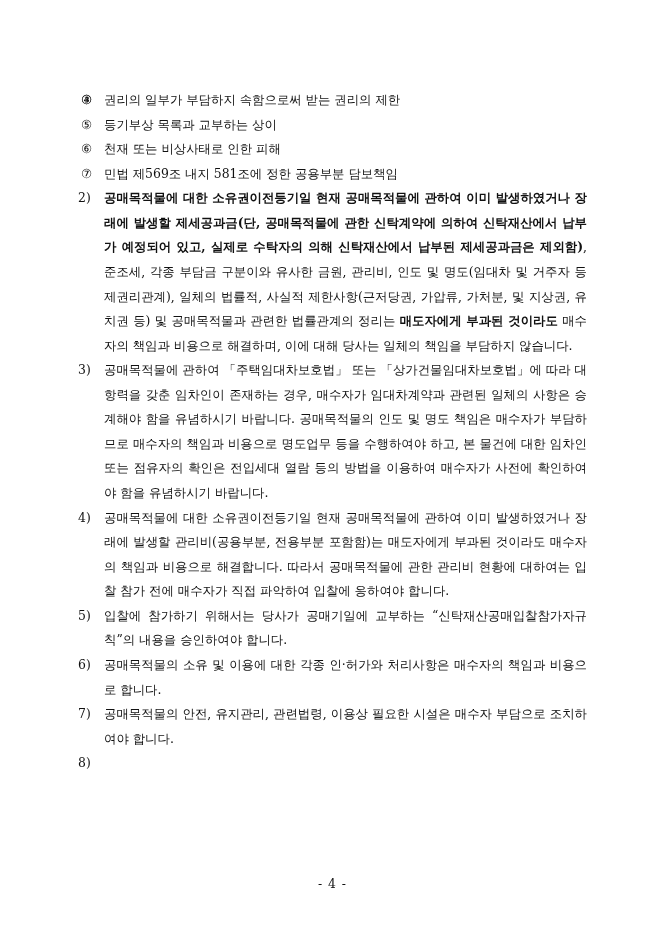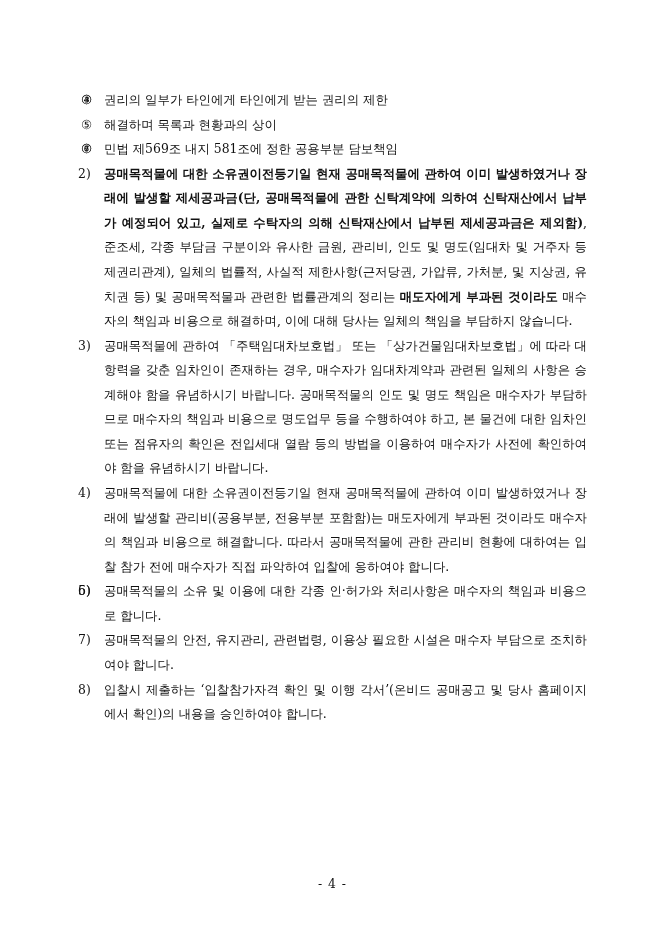--- a/index.html
+++ b/index.html
@@ -83,28 +83,29 @@
 <div class="page">
 
   <div class="body-block">
 
     <ul class="circ-list">
       <li>
         <span class="marker">③</span>
       </li>
       <li>
         <span class="marker">④</span>
-        <span>권리의 일부가 타인에게 타인에게 받는 권리의 제한</span>
+        <span>권리의 일부가 부담하지 속함으로써 받는 권리의 제한</span>
       </li>
       <li>
         <span class="marker">⑤</span>
-        <span>해결하며 목록과 현황과의 상이</span>
+        <span>등기부상 목록과 교부하는 상이</span>
       </li>
       <li>
         <span class="marker">⑥</span>
+        <span>천재 또는 비상사태로 인한 피해</span>
       </li>
       <li>
         <span class="marker">⑦</span>
         <span>민법 제569조 내지 581조에 정한 공용부분 담보책임</span>
       </li>
     </ul>
 
     <ol class="num-list">
       <li>
         <span class="marker">2)</span>
@@ -113,32 +114,32 @@
       <li>
         <span class="marker">3)</span>
         <span class="rich"><span>공매목적물에 관하여 「주택임대차보호법」 또는 「상가건물임대차보호법」에 따라 대항력을 갖춘 임차인이 존재하는 경우, 매수자가 임대차계약과 관련된 일체의 사항은 승계해야 함을 유념하시기 바랍니다. 공매목적물의 인도 및 명도 책임은 매수자가 부담하므로 매수자의 책임과 비용으로 명도업무 등을 수행하여야 하고, 본 물건에 대한 임차인 또는 점유자의 확인은 전입세대 열람 등의 방법을 이용하여 매수자가 사전에 확인하여야 함을 유념하시기 바랍니다.</span></span>
       </li>
       <li>
         <span class="marker">4)</span>
         <span class="rich"><span>공매목적물에 대한 소유권이전등기일 현재 공매목적물에 관하여 이미 발생하였거나 장래에 발생할 관리비(공용부분, 전용부분 포함함)는 매도자에게 부과된 것이라도 매수자의 책임과 비용으로 해결합니다. 따라서 공매목적물에 관한 관리비 현황에 대하여는 입찰 참가 전에 매수자가 직접 파악하여 입찰에 응하여야 합니다.</span></span>
       </li>
       <li>
         <span class="marker">5)</span>
+        <span class="rich"><span>입찰에 참가하기 위해서는 당사가 공매기일에 교부하는 “신탁재산공매입찰참가자규칙”의 내용을 승인하여야 합니다.</span></span>
       </li>
       <li>
         <span class="marker">6)</span>
         <span class="rich"><span>공매목적물의 소유 및 이용에 대한 각종 인·허가와 처리사항은 매수자의 책임과 비용으로 합니다.</span></span>
       </li>
       <li>
         <span class="marker">7)</span>
         <span class="rich"><span>공매목적물의 안전, 유지관리, 관련법령, 이용상 필요한 시설은 매수자 부담으로 조치하여야 합니다.</span></span>
       </li>
       <li>
         <span class="marker">8)</span>
-        <span class="rich"><span>입찰시 제출하는 ‘입찰참가자격 확인 및 이행 각서’(온비드 공매공고 및 당사 홈페이지에서 확인)의 내용을 승인하여야 합니다.</span></span>
       </li>
     </ol>
 
   </div>
 
   <div class="footer">- 4 -</div>
 
 </div>
 
 </body></html>

